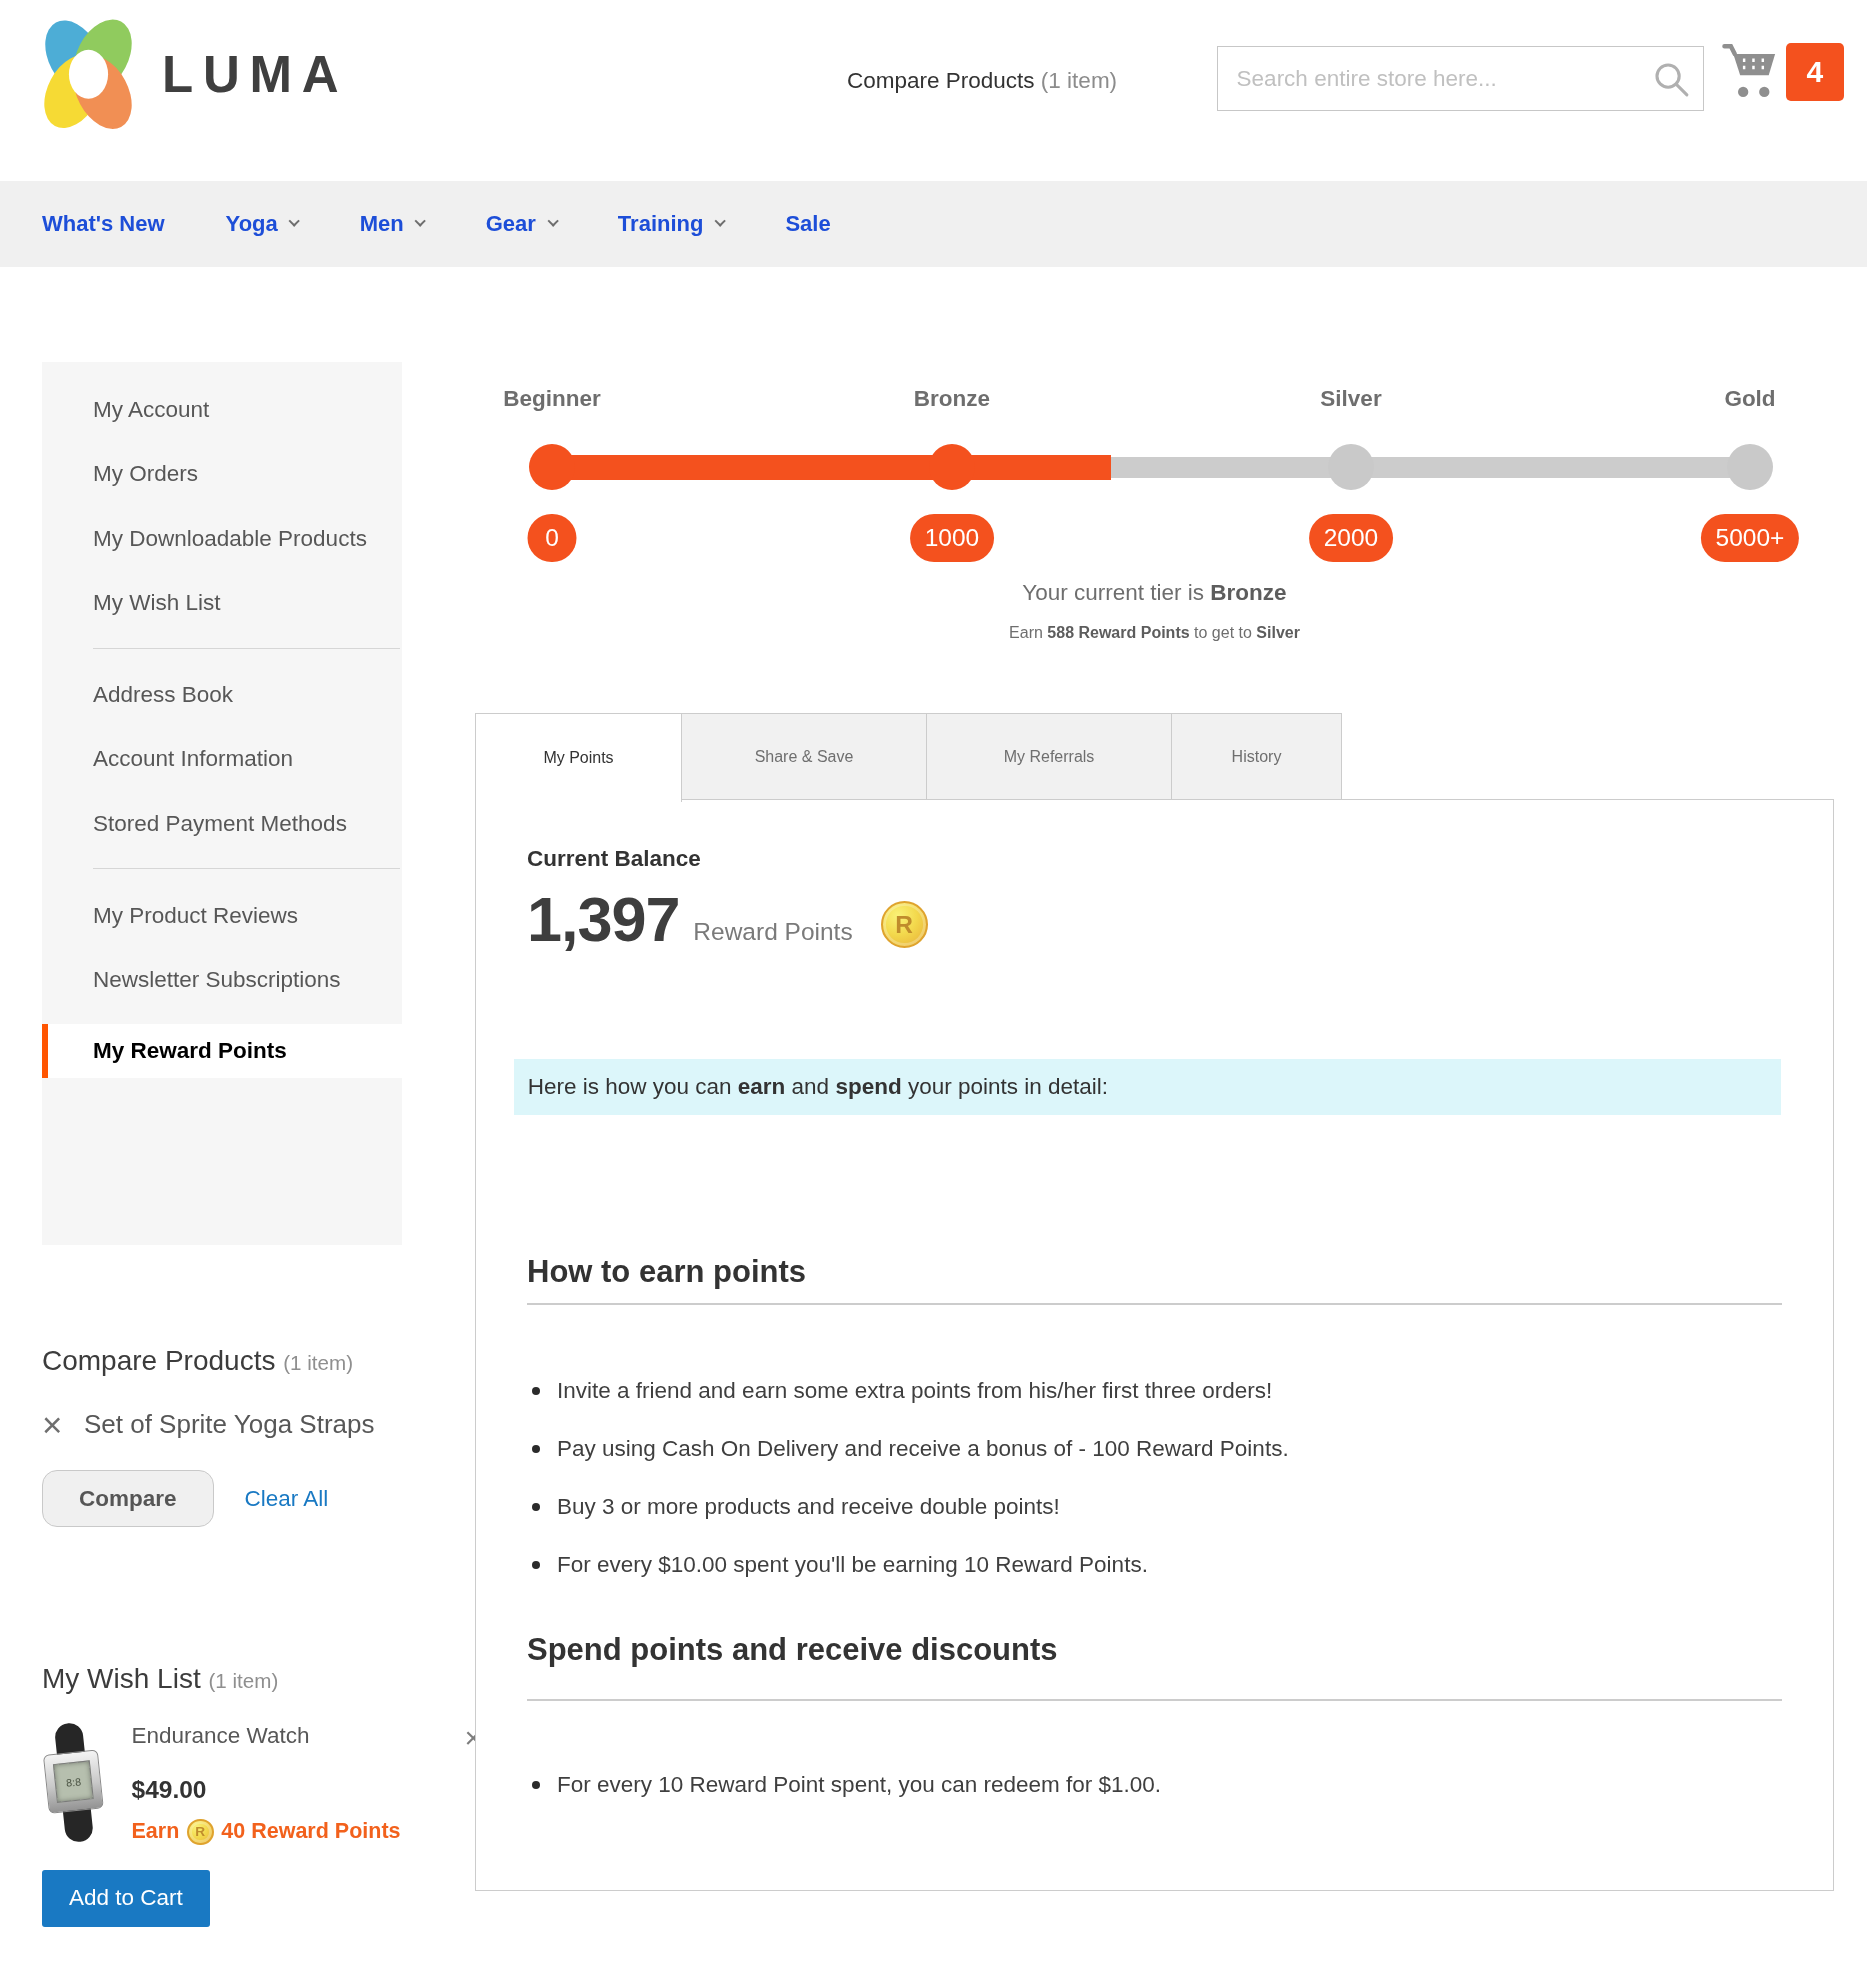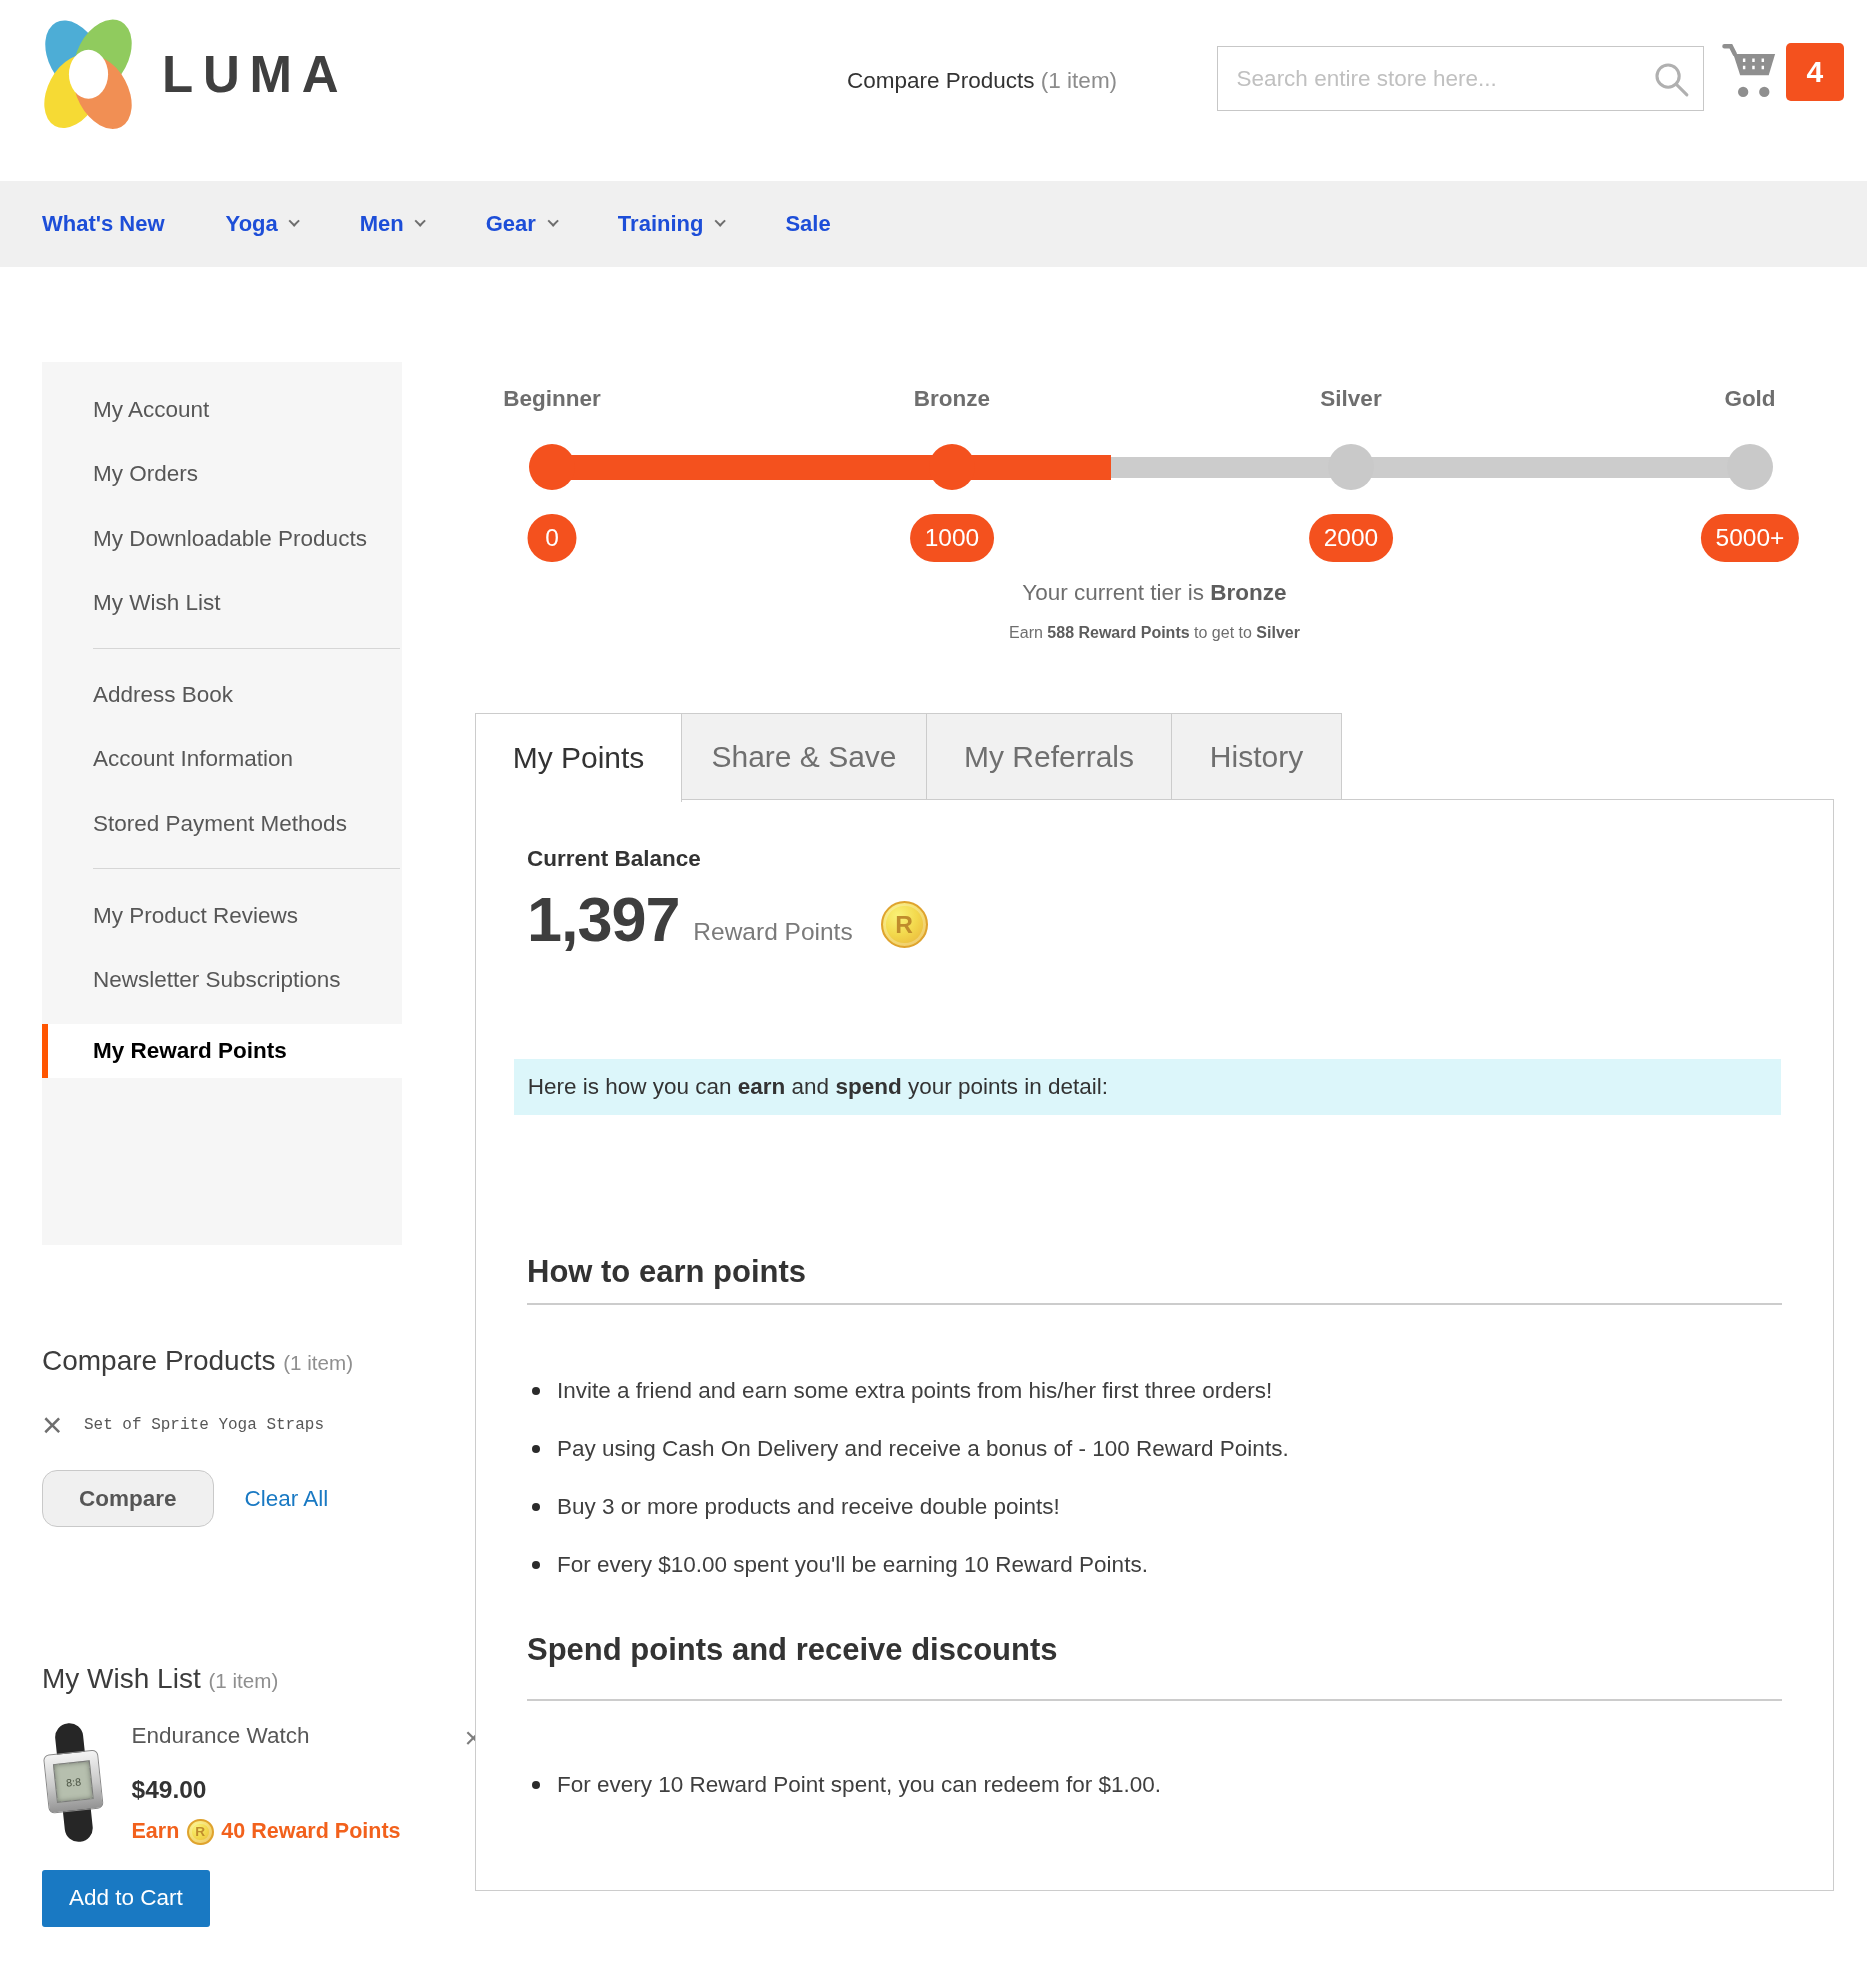--- a/index.html
+++ b/index.html
@@ -29,21 +29,21 @@
   .side-item { font-size:22.5px; color:#575757; line-height:39px; margin-bottom:25.4px; cursor:pointer; }
   .side-div { border-top:1px solid #d6d6d6; margin:21.5px -9.8px 26.4px 0; }
   .side-item.active { margin-left:-51px; margin-right:-12.2px; padding:12.7px 0 12.7px 45px; border-left:6.9px solid #ff5501; background:#fff; color:#000; font-weight:700; line-height:28px; margin-bottom:0; }
 
   
   .block-heading { font-size:28px; font-weight:300; color:#3c3c3c; }
   .block-heading .count { font-size:20.6px; color:#8f8f8f; font-weight:400; margin-left:7.8px; }
   .compare-block { position:absolute; left:42px; top:1345px; width:440px; }
   .compare-item { margin-top:30px; display:flex; align-items:center; }
   .x-icon { font-size:35px; font-weight:300; color:#6f6f6f; line-height:1; cursor:pointer; }
-  .compare-item .label { font-size:16px; color:#575757; margin-left:21.5px; cursor:pointer;font-family:Liberation Mono, monospace; }
+  .compare-item .label { font-size:26px; color:#575757; margin-left:21.5px; cursor:pointer; }
   .compare-actions { margin-top:28px; display:flex; align-items:center; }
   .btn-secondary { background:#f0f0f0; border:1px solid #c9c9c9; border-radius:15px; font-size:22.5px; font-weight:600; color:#565656; padding:14.7px 36px; cursor:pointer; font-family:inherit; }
   .link-blue { font-size:22.5px; color:#1979c3; margin-left:31px; cursor:pointer; }
 
   
   .wishlist-block { position:absolute; left:42px; top:1663px; width:440px; }
   .wish-item { margin-top:28px; display:flex; }
   .thumb { position:relative; width:65px; height:120px; transform:rotate(-6deg); flex:none; cursor:pointer; }
   .thumb .strap { position:absolute; left:18px; top:0; width:28px; height:119px; background:#262626; border-radius:13.7px; }
   .thumb .case { position:absolute; left:3.9px; top:29px; width:55px; height:59px; background:linear-gradient(180deg,#f4f4f4 0%,#c9c9c9 55%,#939393 100%); border:1px solid #8a8a8a; border-radius:5.9px; }
@@ -63,21 +63,21 @@
   .track { position:absolute; left:77px; top:457px; width:1198px; height:20.6px; background:#cccccc; border-radius:10.3px; top:95px; }
   .fill { position:absolute; left:77px; top:93px; width:559px; height:24.5px; background:#f4511e; border-radius:12.2px 0 0 12.2px; }
   .dot { position:absolute; top:82px; width:46px; height:46px; border-radius:50%; transform:translateX(-50%); }
   .dot.on { background:#f4511e; } .dot.off { background:#c9c9c9; }
   .pill { position:absolute; top:152px; transform:translateX(-50%); background:#f4511e; color:#fff; border-radius:24.5px; font-size:24.5px; padding:9.8px 14.7px; min-width:49px; text-align:center; }
   .tier-line1 { position:absolute; left:0; right:0; top:218px; text-align:center; font-size:22.5px; color:#6e6e6e; }
   .tier-line2 { position:absolute; left:0; right:0; top:262px; text-align:center; font-size:16px; color:#6e6e6e; }
   .tier-line1 b, .tier-line2 b { color:#5d5d5d; }
 
   
-  .tab { position:absolute; top:713px; height:87px; background:#f1f1f1; border:1.5px solid #ccc; display:flex; align-items:center; justify-content:center; font-size:30px; color:#6f6f6f; cursor:pointer; z-index:2; }
+  .tab { position:absolute; top:713px; height:87px; background:#f1f1f1; border:1.5px solid #ccc; display:flex; align-items:center; justify-content:center; font-size:16px; color:#6f6f6f; cursor:pointer; z-index:2; }
   .tab.active { height:89px; background:#fff; border-bottom:none; color:#333; z-index:3; }
   .panel { position:absolute; left:475px; top:799px; width:1359px; height:1092px; background:#fff; border:1.5px solid #ccc; z-index:1; }
   .balance-heading { position:absolute; left:51px; top:46px; font-size:22.5px; font-weight:700; color:#333; }
   .balance-row { position:absolute; left:51px; top:88px; display:flex; align-items:flex-end; }
   .balance-num { font-size:63px; font-weight:700; color:#3e3e3e; line-height:1; letter-spacing:-1px; }
   .balance-unit { font-size:24.5px; color:#7a7a7a; margin:0 0 4.9px 13.7px; }
   .coin { border-radius:50%; background:radial-gradient(circle at 35% 30%, #faf278 0%, #f3d94d 45%, #e7ab33 100%); border:2px solid #dfa32e; display:flex; align-items:center; justify-content:center; color:#c08c2c; font-weight:700; box-shadow:inset 0 0 0 2.9px rgba(255,255,255,.25); }
   .coin.big { width:47px; height:47px; font-size:24.5px; margin:0 0 2.9px 28px; }
   .coin.small { width:26.4px; height:26.4px; font-size:13.7px; margin:0 7.8px; }
   .info-box { position:absolute; left:38px; right:52px; top:259px; height:56px; background:#dcf6fa; display:flex; align-items:center; padding-left:13.7px; font-size:22.5px; color:#333; }

